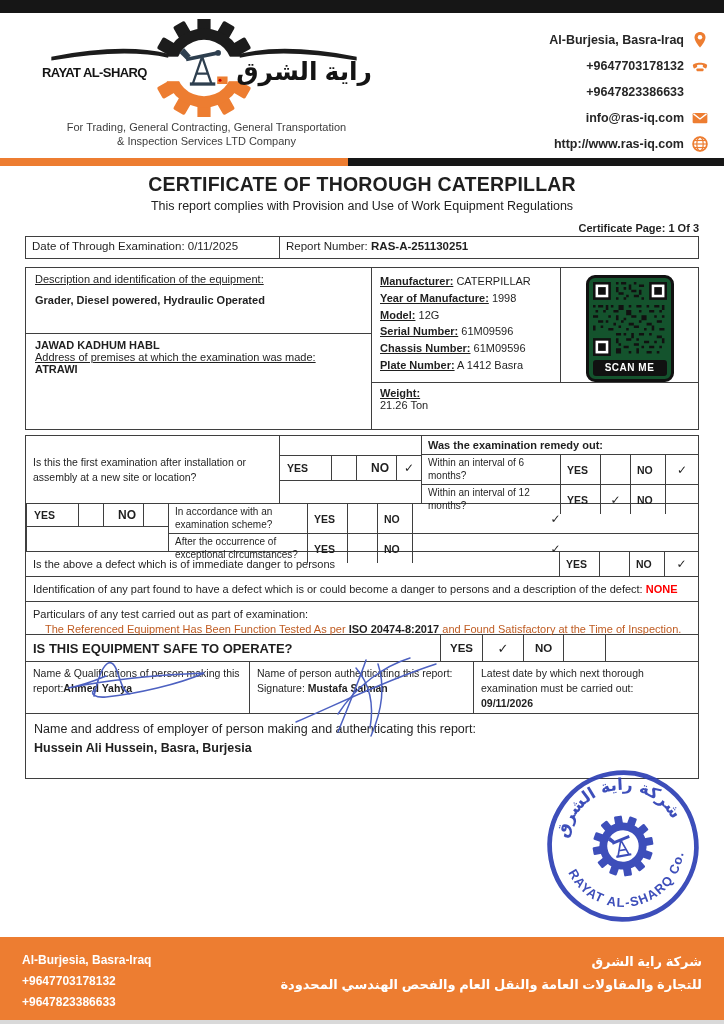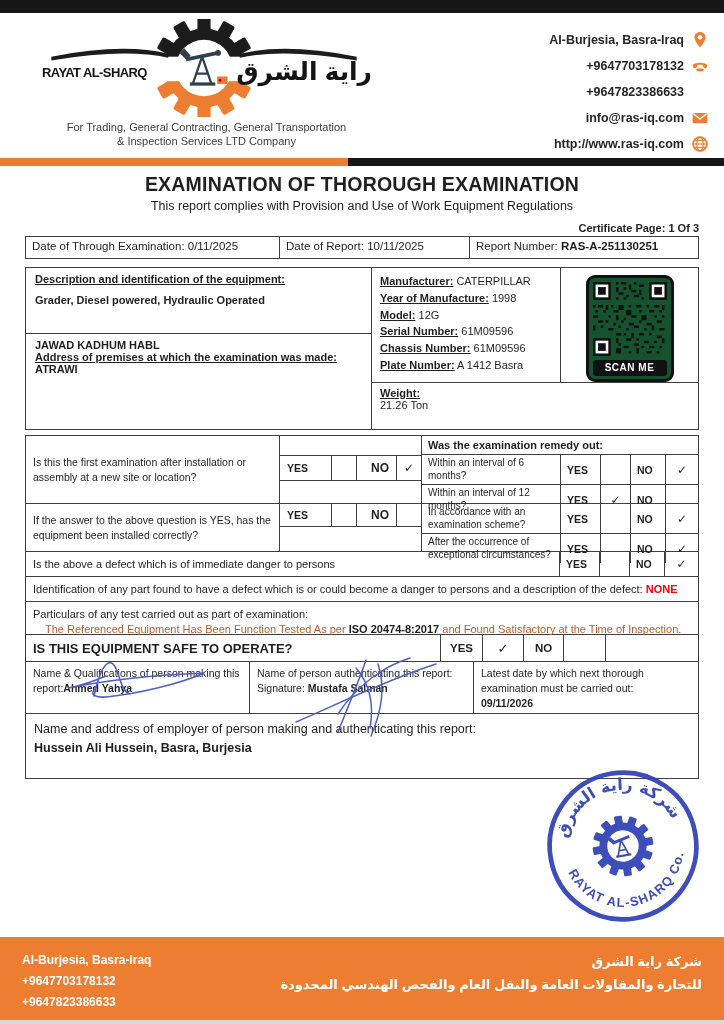--- a/index.html
+++ b/index.html
@@ -36,21 +36,21 @@
 
   .equip { display:flex; margin-top:8px; height:163px; font-size:11px; }
   .eq-left { width:345px; display:flex; flex-direction:column; }
   .eq-a { height:66px; border-bottom:1px solid #3f3f3f; padding:5px 9px; }
   .eq-b { flex:1; padding:5px 9px; }
   .eq-right { flex:1; border-left:1px solid #3f3f3f; display:flex; flex-direction:column; }
   .eq-top { display:flex; flex:1; }
   .fields { flex:1; padding:5px 8px; }
   .field-line { line-height:16.8px; white-space:nowrap; }
   .blbl { font-weight:bold; text-decoration:underline; }
-  .ulbl { text-decoration:underline;font-weight:bold; }
+  .ulbl { text-decoration:underline; }
   .bval { font-weight:bold; }
   .gap6 { height:9px; }
   .qr-cell { width:138px; border-left:1px solid #3f3f3f; display:flex; justify-content:center; padding-top:7px; }
   .qr-frame { width:88px; border:3px solid #111; border-radius:9px; padding:4px 4px 3px; background:#14532d; }
   .qr-label { background:#111; color:#fff; font-size:10px; font-weight:bold; text-align:center;
               border-radius:3px; padding:2px 0 3px; letter-spacing:.5px; margin-top:2px; }
   .weight-cell { border-top:1px solid #3f3f3f; height:57px; padding:4px 8px; }
 
   .exam { margin-top:5px; font-size:10.5px; }
   .r { display:flex; border-bottom:1px solid #3f3f3f; }
@@ -202,27 +202,26 @@
       </div>
     </div>
   </div>
 
   <div class="divider">
     <div class="o"></div>
     <div class="k"></div>
   </div>
 
   <div class="content">
-    <div class="cert-title">EXAMINATION OF THOROUGH EXAMINATION</div>
+    <div class="cert-title">CERTIFICATE OF THOROUGH CATERPILLAR</div>
     <div class="cert-sub">This report complies with Provision and Use of Work Equipment Regulations</div>
     <div class="page-label">Certificate Page: 1 Of 3</div>
 
     <div class="date-table bdr">
       <div class="date-cell dc1">Date of Through Examination: 0/11/2025</div>
-      <div class="date-cell dc2">Date of Report: 10/11/2025</div>
       <div class="date-cell dc3"><span>Report Number: </span><span class="bval">RAS-A-251130251</span></div>
     </div>
 
     <div class="equip bdr">
       <div class="eq-left">
         <div class="eq-a">
           <div class="ulbl">Description and identification of the equipment:</div>
           <div class="gap6"></div>
           <div class="bval">Grader, Diesel powered, Hydraulic Operated</div>
         </div>
@@ -300,21 +299,20 @@
             <div class="subtxt">Within an interval of 12 months?</div>
             <div class="syes">YES</div>
             <div class="sck">✓</div>
             <div class="sno">NO</div>
             <div class="slast"></div>
           </div>
         </div>
       </div>
 
       <div class="r" style="height:48px">
-        <div class="qcell">If the answer to the above question is YES, has the equipment been installed correctly?</div>
         <div class="band">
           <div class="minirow" style="height:23px">
             <div class="yn" style="width:51px">YES</div>
             <div class="ck" style="width:25px"></div>
             <div class="ck yn" style="width:40px">NO</div>
             <div class="ck" style="flex:1"></div>
           </div>
           <div style="flex:1"></div>
         </div>
         <div class="subcol">

